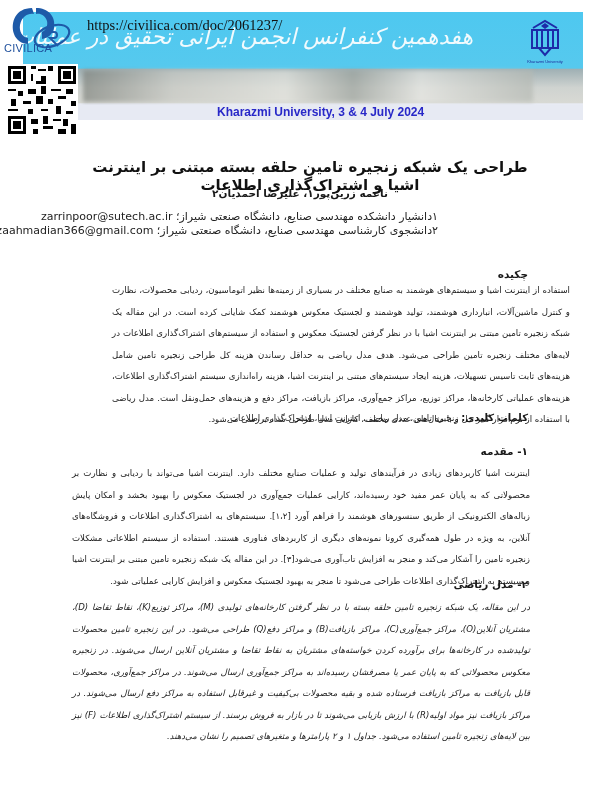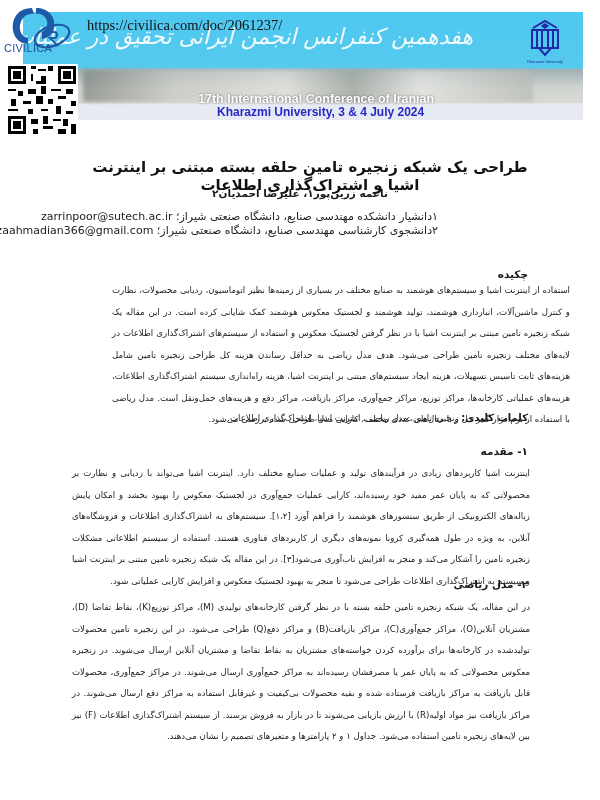--- a/index.html
+++ b/index.html
@@ -66,32 +66,31 @@
   .h-abstract { top: 268px; }
   .h-intro { top: 445px; }
   .h-model { top: 578px; }
 
   .para {
     position: absolute; left: 72px; width: 458px; direction: rtl; text-align: justify; text-align-last: right;
     font-size: 8.6px; line-height: 21.5px; color: #1a1a1a;
   }
   .p-abstract { top: 280px; margin-left: 40px; }
   .p-intro { top: 463px; }
-  .p-model { top: 597px; }
+  .p-model { top: 597px; font-style: italic; }
 
   .keywords { position: absolute; right: 72px; top: 412px; direction: rtl; font-size: 8.6px; white-space: nowrap; }
   .keywords .kw-label { font-weight: bold; font-size: 10px; text-align: right; }
 </style>
 </head>
 <body>
 
 <div class="banner">
   <div class="building"></div>
   <div class="fa-title1">هفدهمین کنفرانس انجمن ایرانی تحقیق در عملیات</div>
-  <div class="en1">17th International Conference of Iranian</div>
   <div class="en2">OPERATIONS RESEARCH SOCIETY</div>
 </div>
 <div class="banner-strip">
   <div class="en3">Kharazmi University, 3 &amp; 4 July 2024</div>
 </div>
 
 <svg class="uni-logo" viewBox="0 0 40 40">
   <g fill="none" stroke="#1d2ba8" stroke-width="2">
     <path d="M8 10 L20 3 L32 10"></path>
     <rect x="7" y="12" width="26" height="18"></rect>

